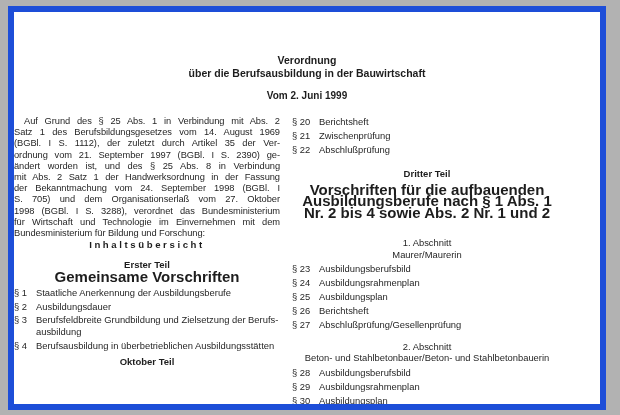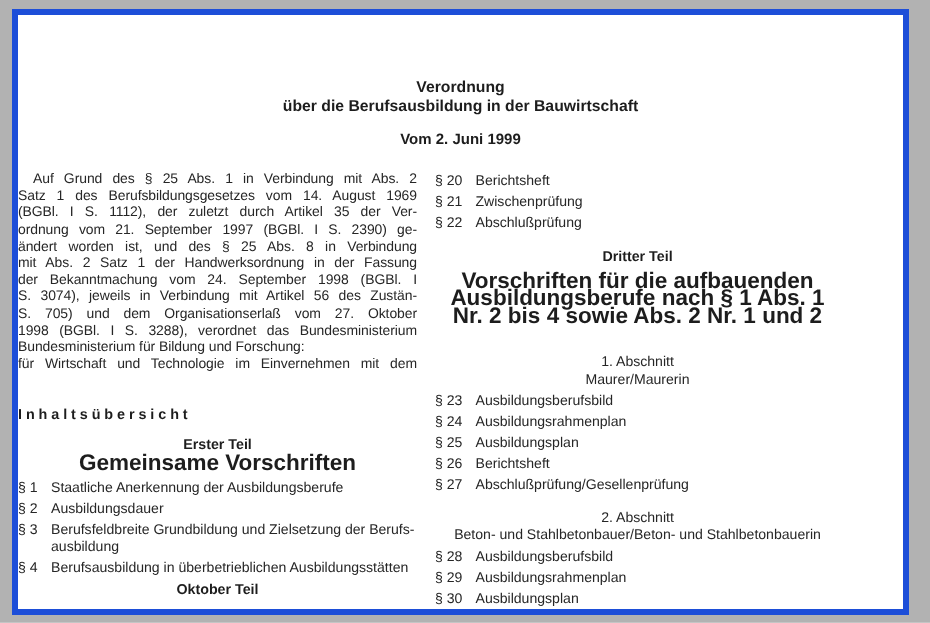--- a/index.html
+++ b/index.html
@@ -8,21 +8,21 @@
     background: #b2b2b2;
     font-family: "Liberation Sans", sans-serif;
     overflow: hidden;
     position: relative;
   }
   .page {
     position: absolute;
     left: 8px; top: 6px;
     width: 598px; height: 404px;
     background: #ffffff;
-    border: 4px solid #1d4ed8;
+    border: 6px solid #1d4ed8;
     box-sizing: border-box;
     overflow: hidden;
     color: #262626;
   }
   .title-block { text-align: center; padding-top: 42px; }
   .title-line {
     font-weight: bold;
     font-size: 10.5px;
     line-height: 13px;
     color: #1d1d1d;
@@ -40,24 +40,24 @@
   }
   .col-left { width: 266px; }
   .col-right { width: 270px; margin-left: 12px; }
 
   .preamble { font-size: 9.3px; line-height: 11.2px; letter-spacing: -0.05px; }
   .preamble-line { text-align: justify; text-align-last: justify; }
   .preamble-line.first { text-indent: 10px; }
   .preamble-line.last { text-align-last: left; }
 
   .toc-heading {
+    text-align: center;
     font-weight: bold;
     font-size: 9.6px;
     letter-spacing: 2.6px;
-    margin-top: 23px;
     color: #1d1d1d;
   }
   .part-heading {
     text-align: center;
     font-weight: bold;
     font-size: 9.5px;
     line-height: 12px;
     color: #1d1d1d;
   }
   .part-subheading-bold {
@@ -104,25 +104,24 @@
 
     <div class="col-left">
       <div class="preamble">
         <div class="preamble-line first">Auf Grund des § 25 Abs. 1 in Verbindung mit Abs. 2</div>
         <div class="preamble-line">Satz 1 des Berufsbildungsgesetzes vom 14. August 1969</div>
         <div class="preamble-line">(BGBl. I S. 1112), der zuletzt durch Artikel 35 der Ver-</div>
         <div class="preamble-line">ordnung vom 21. September 1997 (BGBl. I S. 2390) ge-</div>
         <div class="preamble-line">ändert worden ist, und des § 25 Abs. 8 in Verbindung</div>
         <div class="preamble-line">mit Abs. 2 Satz 1 der Handwerksordnung in der Fassung</div>
         <div class="preamble-line">der Bekanntmachung vom 24. September 1998 (BGBl. I</div>
-        <div class="preamble-line">S. 3074), jeweils in Verbindung mit Artikel 56 des Zustän-</div>
         <div class="preamble-line">S. 705) und dem Organisationserlaß vom 27. Oktober</div>
         <div class="preamble-line">1998 (BGBl. I S. 3288), verordnet das Bundesministerium</div>
+        <div class="preamble-line">für Wirtschaft und Technologie im Einvernehmen mit dem</div>
         <div class="preamble-line last">Bundesministerium für Bildung und Forschung:</div>
-        <div class="preamble-line">für Wirtschaft und Technologie im Einvernehmen mit dem</div>
       </div>
 
       <div class="toc-heading">Inhaltsübersicht</div>
 
       <div class="part-heading mt-part1">Erster Teil</div>
       <div class="part-subheading-bold">Gemeinsame Vorschriften</div>
 
       <div class="toc-list mt-items1">
         <div class="toc-item">
           <span class="num">§ 1</span>

